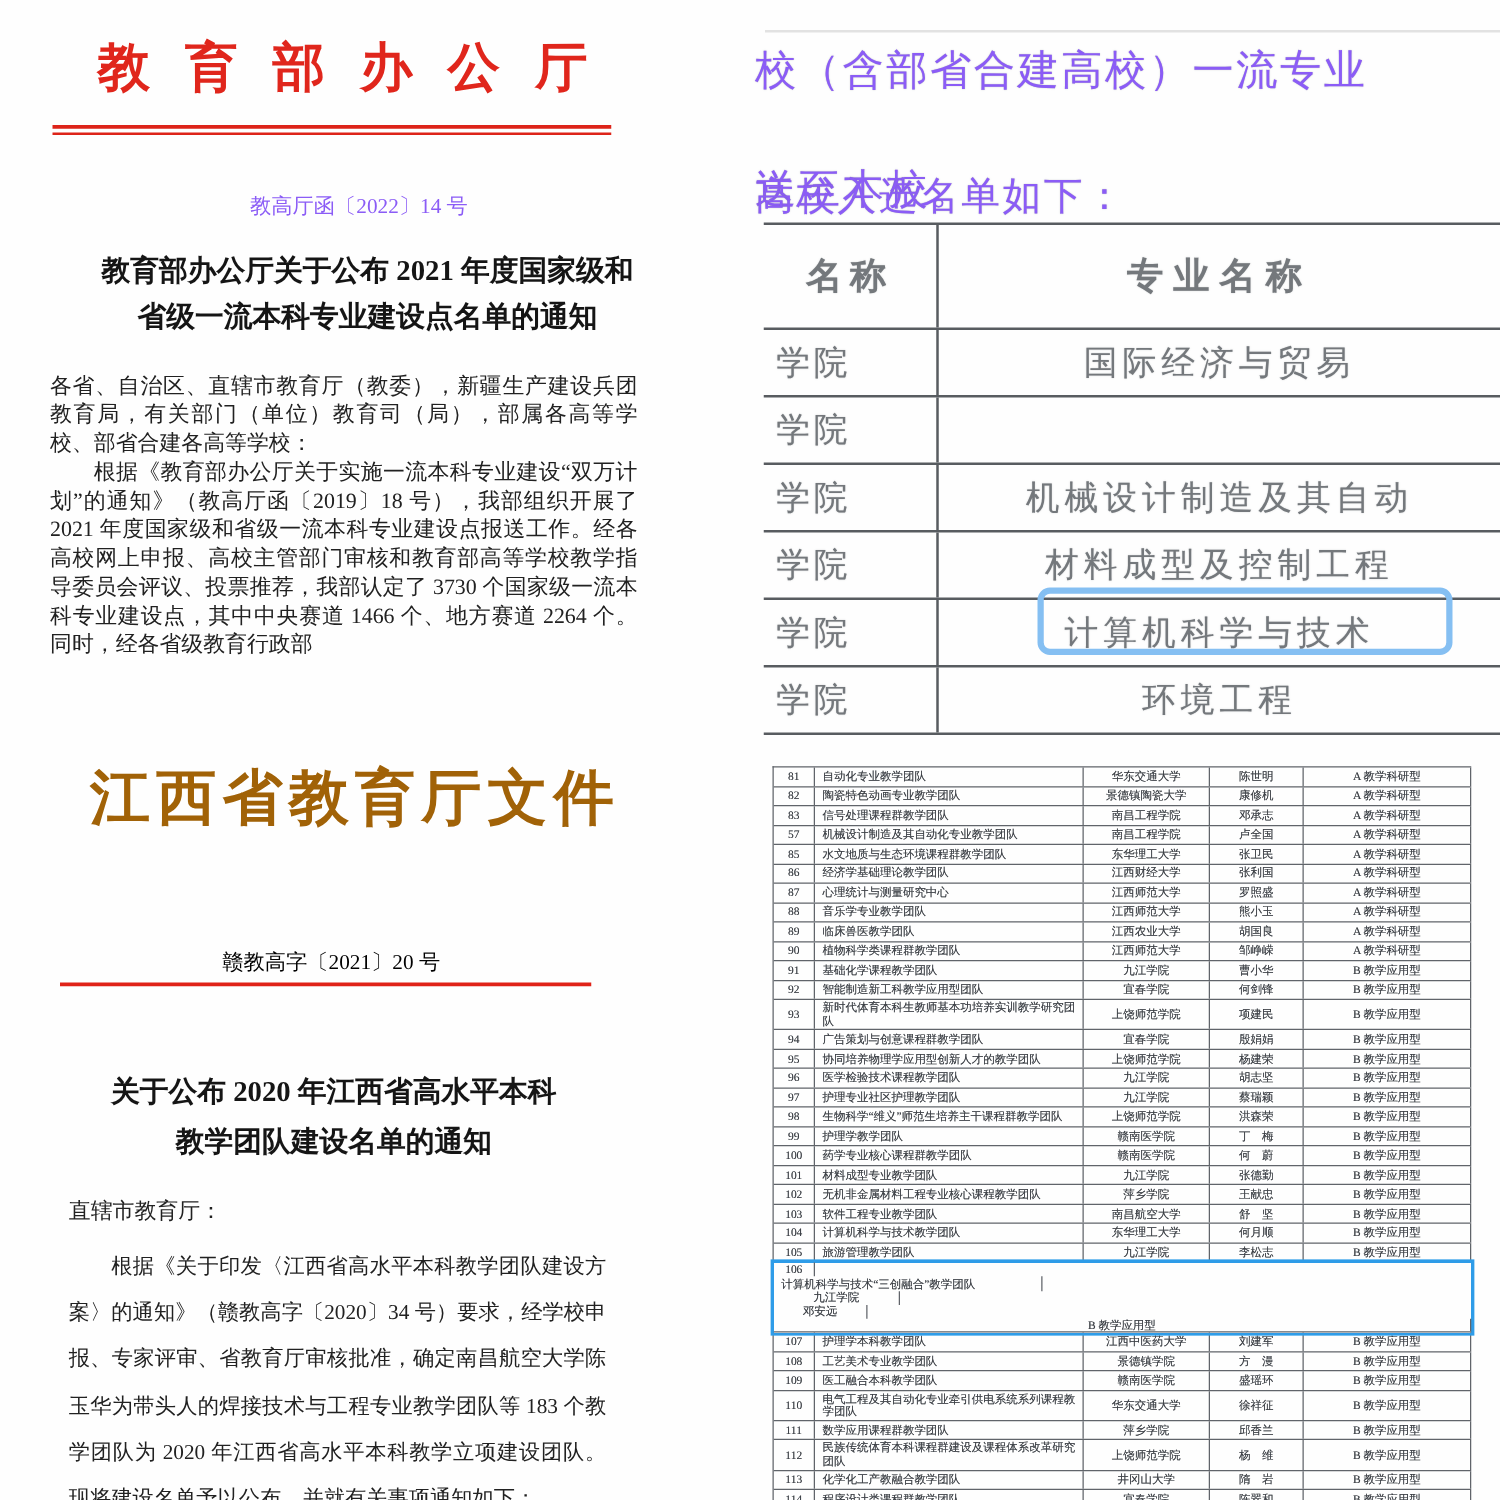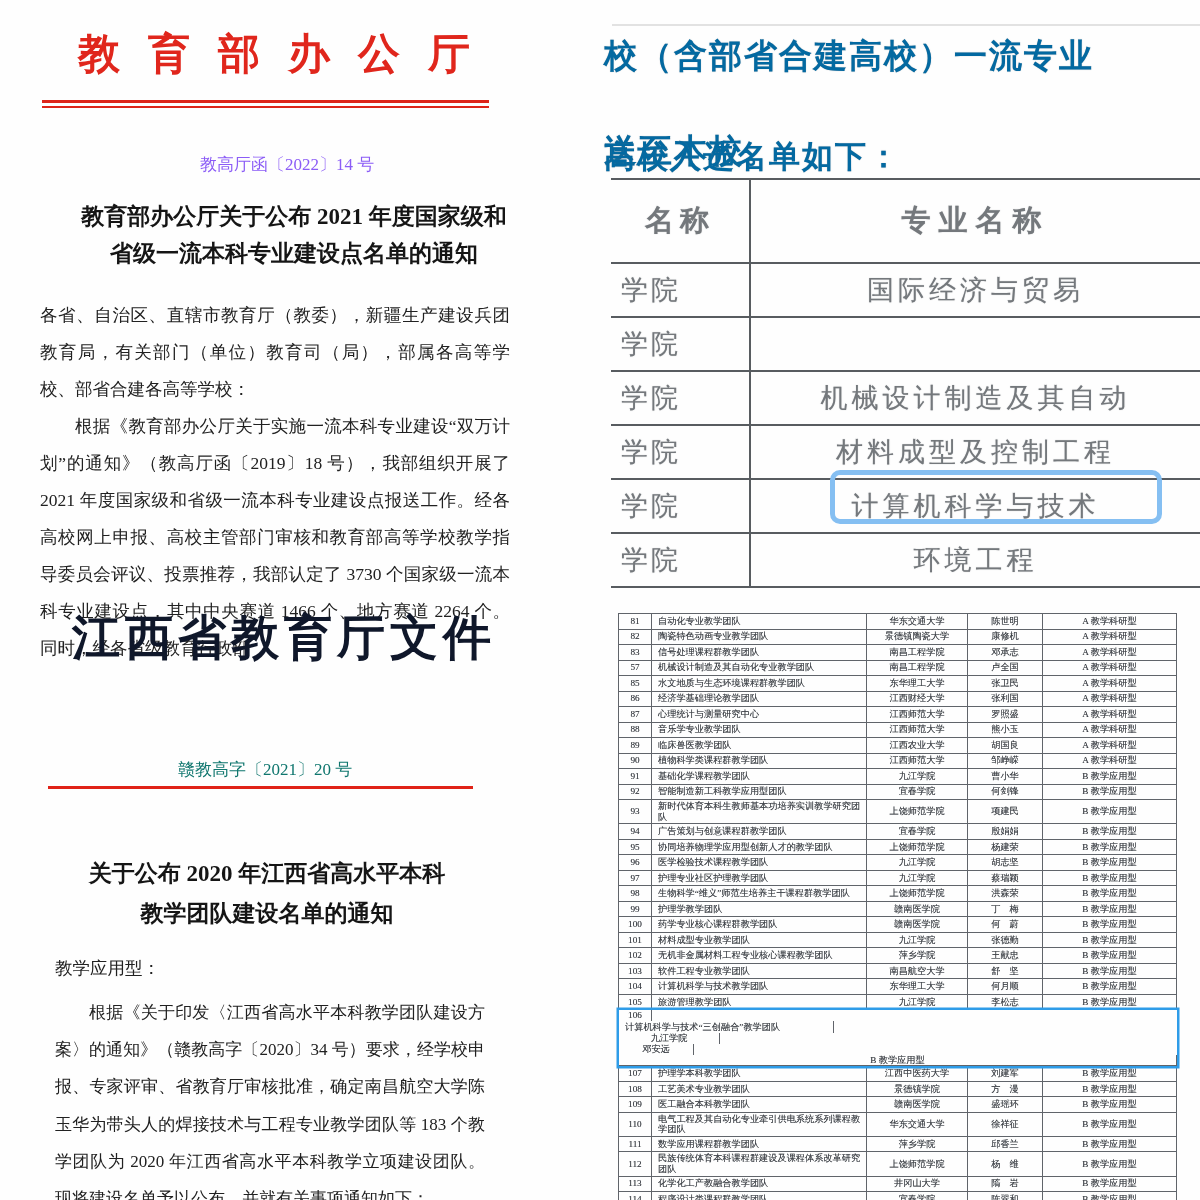--- a/index.html
+++ b/index.html
@@ -7,40 +7,40 @@
         font-family:"Liberation Serif","DejaVu Serif",serif;}
 
   
   .agency{position:absolute;left:78px;top:26px;font-size:42px;font-weight:bold;color:#e0261c;
           letter-spacing:28px;white-space:nowrap;}
   .redline-a{position:absolute;left:42px;top:100px;width:447px;height:3px;background:#dd2419;}
   .redline-b{position:absolute;left:42px;top:106px;width:447px;height:1.5px;background:#dd2419;}
   .docnum1{position:absolute;left:200px;top:153px;width:283px;text-align:left;font-size:17px;color:#8b5cf6;}
   .title1{position:absolute;left:14px;top:198px;width:560px;text-align:center;font-size:23px;
           font-weight:bold;color:#151515;line-height:37px;}
-  .body1{position:absolute;left:40px;top:297px;width:470px;font-size:17.5px;line-height:37px;
+  .body1{position:absolute;left:40px;top:297px;width:470px;font-size:17.5px;line-height:23px;
          color:#212121;text-align:justify;}
   .body1 p{margin:0;}
   .indent{text-indent:2em;}
 
   
-  .doc2-header{position:absolute;left:72px;top:606px;font-size:48px;font-weight:bold;color:#0f172a;
+  .doc2-header{position:absolute;left:72px;top:606px;font-size:48px;font-weight:bold;color:#a16207;
                letter-spacing:5px;white-space:nowrap;}
-  .docnum2{position:absolute;left:0;top:758px;width:530px;text-align:center;font-size:17px;color:#0f766e;}
+  .docnum2{position:absolute;left:0;top:758px;width:530px;text-align:center;font-size:17px;color:#000000;}
   .redline2{position:absolute;left:48px;top:786px;width:425px;height:2.5px;background:#e02318;}
   .title2{position:absolute;left:0;top:854px;width:534px;text-align:center;font-size:23px;
           font-weight:bold;color:#151515;line-height:40px;}
   .salutation2{position:absolute;left:55px;top:956px;font-size:17.5px;color:#212121;}
   .body2{position:absolute;left:55px;top:994px;width:430px;font-size:17px;line-height:37.2px;
          color:#212121;text-align:justify;}
   .body2 p{margin:0;text-indent:2em;}
 
   
   .scan-edge{position:absolute;left:612px;top:24px;width:588px;height:2px;background:#e2e2e2;}
-  .scanline{position:absolute;color:#0369a1;font-weight:700;letter-spacing:2px;white-space:nowrap;
+  .scanline{position:absolute;color:#8b5cf6;font-weight:400;letter-spacing:2px;white-space:nowrap;
             text-shadow:0 0 1px rgba(115,119,123,.55);}
   .sl1{left:604px;top:34px;font-size:33px;}
   .sl2{left:604px;top:87px;font-size:33px;margin-top:42px;}
   .sl3{left:604px;top:136px;font-size:31px;}
   .scan-table{position:absolute;left:611px;top:178px;width:589px;color:#74787c;
               text-shadow:0 0 1px rgba(116,120,124,.5);}
   .srow{display:flex;border-top:2px solid #585c60;}
   .srow:last-child{border-bottom:2px solid #585c60;}
   .shead{height:82px;}
   .sbody-row{height:52px;}
@@ -84,21 +84,21 @@
     <p class="indent">根据《教育部办公厅关于实施一流本科专业建设“双万计划”的通知》（教高厅函〔2019〕18 号），我部组织开展了 2021 年度国家级和省级一流本科专业建设点报送工作。经各高校网上申报、高校主管部门审核和教育部高等学校教学指导委员会评议、投票推荐，我部认定了 3730 个国家级一流本科专业建设点，其中中央赛道 1466 个、地方赛道 2264 个。同时，经各省级教育行政部</p>
   </div>
 
   <div class="doc2-header">江西省教育厅文件</div>
   <div class="docnum2">赣教高字〔2021〕20 号</div>
   <div class="redline2"></div>
   <div class="title2">
     <div>关于公布 2020 年江西省高水平本科</div>
     <div>教学团队建设名单的通知</div>
   </div>
-  <div class="salutation2">教学应用型：</div>
+  <div class="salutation2">直辖市教育厅：</div>
   <div class="body2">
     <p>根据《关于印发〈江西省高水平本科教学团队建设方案〉的通知》（赣教高字〔2020〕34 号）要求，经学校申报、专家评审、省教育厅审核批准，确定南昌航空大学陈玉华为带头人的焊接技术与工程专业教学团队等 183 个教学团队为 2020 年江西省高水平本科教学立项建设团队。现将建设名单予以公布，并就有关事项通知如下：</p>
   </div>
 
   <div class="scan-edge"></div>
   <div class="scanline sl1">校（含部省合建高校）一流专业</div>
   <div class="scanline sl2">送至本校。</div>
   <div class="scanline sl3">高校入选名单如下：</div>
 
   <div class="scan-table">

